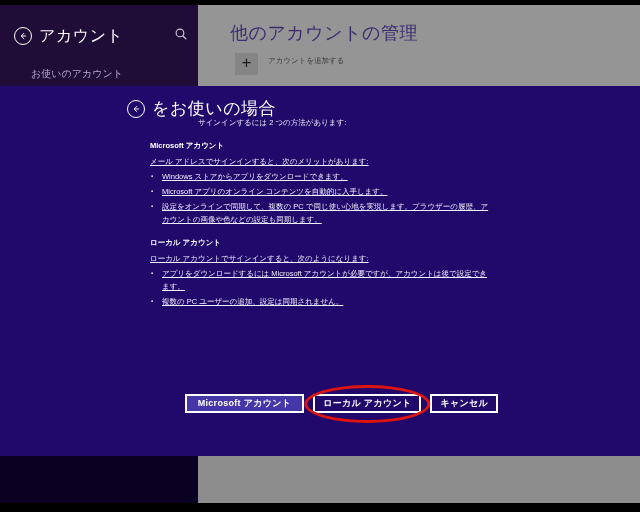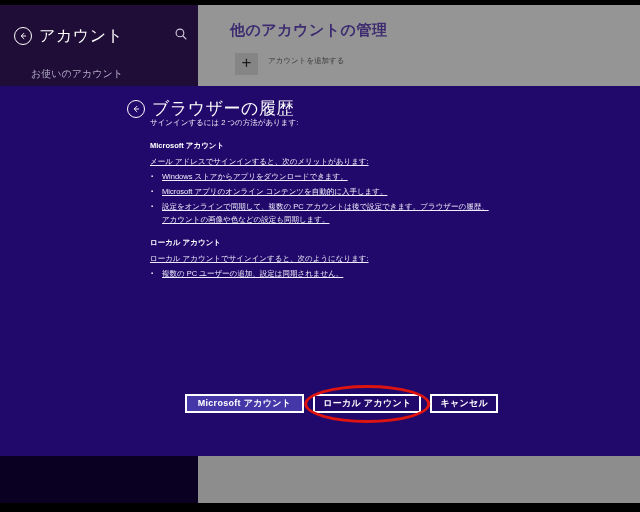--- a/index.html
+++ b/index.html
@@ -17,32 +17,32 @@
   .left-panel-top    { position:absolute; left:0; top:0;   width:198px; height:81px;  background:#1f0d37; }
   .panel-header      { position:absolute; left:14px; top:21px; width:176px; height:20px; display:flex; align-items:center; }
   .back-circle       { width:18px; height:18px; border:1.2px solid #ffffff; border-radius:50%; display:flex; align-items:center; justify-content:center; flex:0 0 auto; }
   .back-circle svg   { display:block; }
   .panel-title       { color:#ffffff; font-size:16px; font-weight:400; margin-left:7px; white-space:nowrap; letter-spacing:0.5px; }
   .search-btn        { position:absolute; left:174px; top:22px; width:14px; height:14px; }
   .nav-item          { position:absolute; left:31px; top:62px; font-size:10px; color:#b3abc7; white-space:nowrap; }
 
   .content-top    { position:absolute; left:198px; top:5px;   width:442px; height:81px;  background:#959595; }
   .content-bottom { position:absolute; left:198px; top:456px; width:442px; height:47px;  background:#8d8d8d; }
-  .content-title  { position:absolute; left:32px; top:16px; font-size:15px; color:#3d2b70; font-weight:700; white-space:nowrap; letter-spacing:0.5px; }
+  .content-title  { position:absolute; left:32px; top:16px; font-size:18px; color:#3d2b70; font-weight:400; white-space:nowrap; letter-spacing:0.5px; }
   .add-row        { position:absolute; left:37px; top:48px; display:flex; align-items:flex-start; }
   .plus-box       { width:23px; height:22px; background:#858585; color:#1a1a1a; font-size:17px; line-height:20px; text-align:center; font-weight:400; }
   .add-label      { font-size:7.5px; color:#3a3a3a; margin-left:10px; margin-top:3px; white-space:nowrap;text-align:center; }
 
   
   .dialog { position:absolute; left:0; top:86px; width:640px; height:370px; background:#21096b; color:#f0edfa; }
   .dialog-header { position:absolute; left:127px; top:11px; display:flex; align-items:center; }
   .dialog-title  { color:#ffffff; font-size:17px; font-weight:400; margin-left:7px; white-space:nowrap; letter-spacing:0.5px; }
 
   .dialog-body { position:absolute; left:150px; top:30px; width:430px; font-size:7.5px; line-height:13px; }
-  .intro       { margin-bottom:10px; }
+  .intro       { margin-bottom:10px;margin-left:48px; }
   .sec-heading { font-weight:bold; color:#ffffff; margin-top:10px; margin-bottom:3px; font-size:7.5px; }
   .sec-desc    { margin-bottom:2px;text-decoration:underline; }
   ul.bullets   { list-style:none; }
   ul.bullets li { position:relative; padding-left:12px; margin-top:2px; max-width:340px;text-decoration:underline; }
   ul.bullets li::before { content:"▪"; position:absolute; left:1px; top:0; font-size:6px; color:#e8e4f6; }
 
   .button-row { position:absolute; top:308px; right:142px; display:flex; align-items:center; gap:9px; }
   .btn { height:19px; border:2px solid #ffffff; color:#ffffff; font-size:9px; font-weight:bold;
          display:flex; align-items:center; justify-content:center; white-space:nowrap;
          background:transparent; padding:0 8px; font-family:inherit; letter-spacing:0.3px; }
@@ -91,37 +91,38 @@
   </div>
   <div class="content-bottom"></div>
 
   <div class="dialog">
     <div class="dialog-header">
       <span class="back-circle">
         <svg class="icon-svg" width="12" height="12" viewBox="0 0 20 20">
           <path d="M11.5 5.5 L7 10 L11.5 14.5 M7.3 10 H14.5" stroke="#ffffff" stroke-width="1.6" fill="none" stroke-linecap="round" stroke-linejoin="round"></path>
         </svg>
       </span>
-      <span class="dialog-title">ブラウザーの履歴</span>
+      <span class="dialog-title">をお使いの場合</span>
     </div>
 
     <div class="dialog-body">
       <div class="intro">サインインするには 2 つの方法があります:</div>
 
       <div class="sec-heading">Microsoft アカウント</div>
       <div class="sec-desc">メール アドレスでサインインすると、次のメリットがあります:</div>
       <ul class="bullets">
         <li>Windows ストアからアプリをダウンロードできます。</li>
         <li>Microsoft アプリのオンライン コンテンツを自動的に入手します。</li>
-        <li>設定をオンラインで同期して、複数の PC アカウントは後で設定できます。ブラウザーの履歴、アカウントの画像や色などの設定も同期します。</li>
+        <li>設定をオンラインで同期して、複数の PC で同じ使い心地を実現します。ブラウザーの履歴、アカウントの画像や色などの設定も同期します。</li>
       </ul>
 
       <div class="sec-heading">ローカル アカウント</div>
       <div class="sec-desc">ローカル アカウントでサインインすると、次のようになります:</div>
       <ul class="bullets">
+        <li>アプリをダウンロードするには Microsoft アカウントが必要ですが、アカウントは後で設定できます。</li>
         <li>複数の PC ユーザーの追加、設定は同期されません。</li>
       </ul>
     </div>
 
     <div class="button-row">
       <button class="btn btn-filled">Microsoft アカウント</button>
       <span class="btn-wrap">
         <button class="btn">ローカル アカウント</button>
         <span class="red-ellipse"></span>
       </span>

